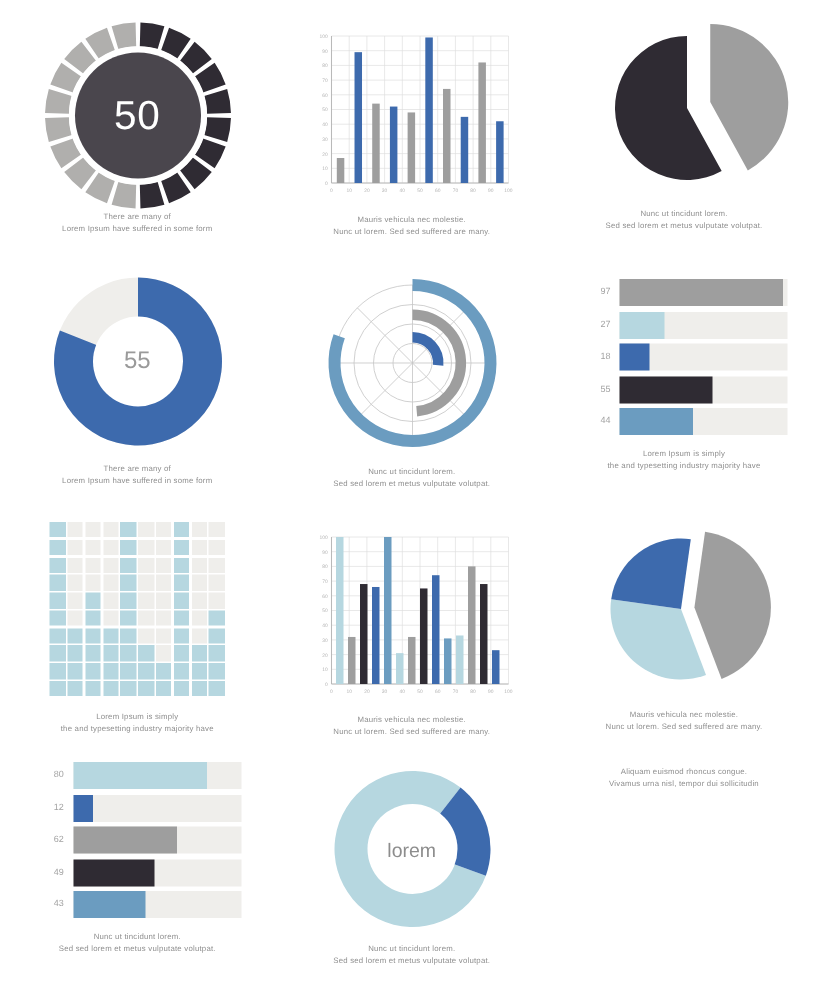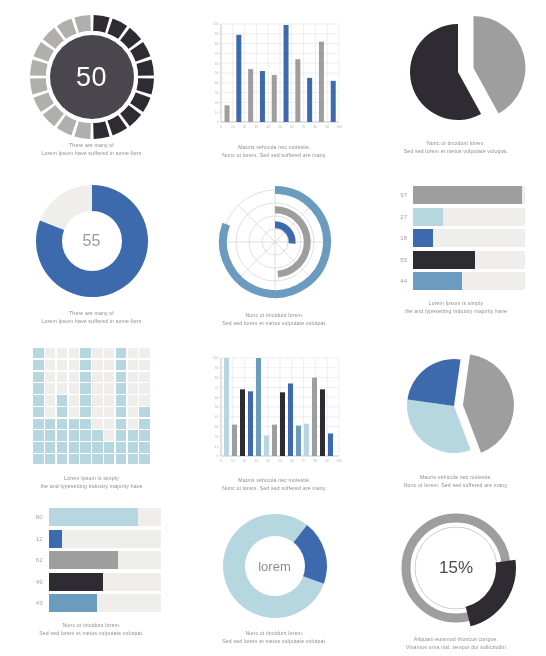--- a/index.html
+++ b/index.html
@@ -542,29 +542,19 @@
       </svg>
       <div class="tdonut-center-txt">lorem</div>
     </div>
     <div class="caption" style="margin-top:8px;">
       <div>Nunc ut tincidunt lorem.</div>
       <div>Sed sed lorem et metus vulputate volutpat.</div>
     </div>
   </div>
 
   <div class="cell" style="padding-top:6px;">
-    <div class="viz pct-wrap">
-      <svg width="124" height="124" viewBox="0 0 124 124">
-        <circle cx="62" cy="62" r="50" fill="none" stroke="#9e9e9e" stroke-width="9"></circle>
-        <circle cx="62" cy="62" r="41" fill="none" stroke="#b8b8b8" stroke-width="0.7"></circle>
-        <g id="pr-wedge">
-            <path d="M 121.41608412449422 53.64961394239607 A 60 60 0 0 1 76.51531373598007 120.2177435765598 L 71.67687582398672 100.81182905103987 A 40 40 0 0 0 101.61072274966281 56.43307596159738 Z" fill="#2f2b33"></path>
-          </g>
-      </svg>
-      <div class="pct-center-txt">15%</div>
-    </div>
     <div class="caption" style="margin-top:6px;">
       <div>Aliquam euismod rhoncus congue.</div>
       <div>Vivamus urna nisl,  tempor dui sollicitudin</div>
     </div>
   </div>
 
 </div>
 
 </body></html>

